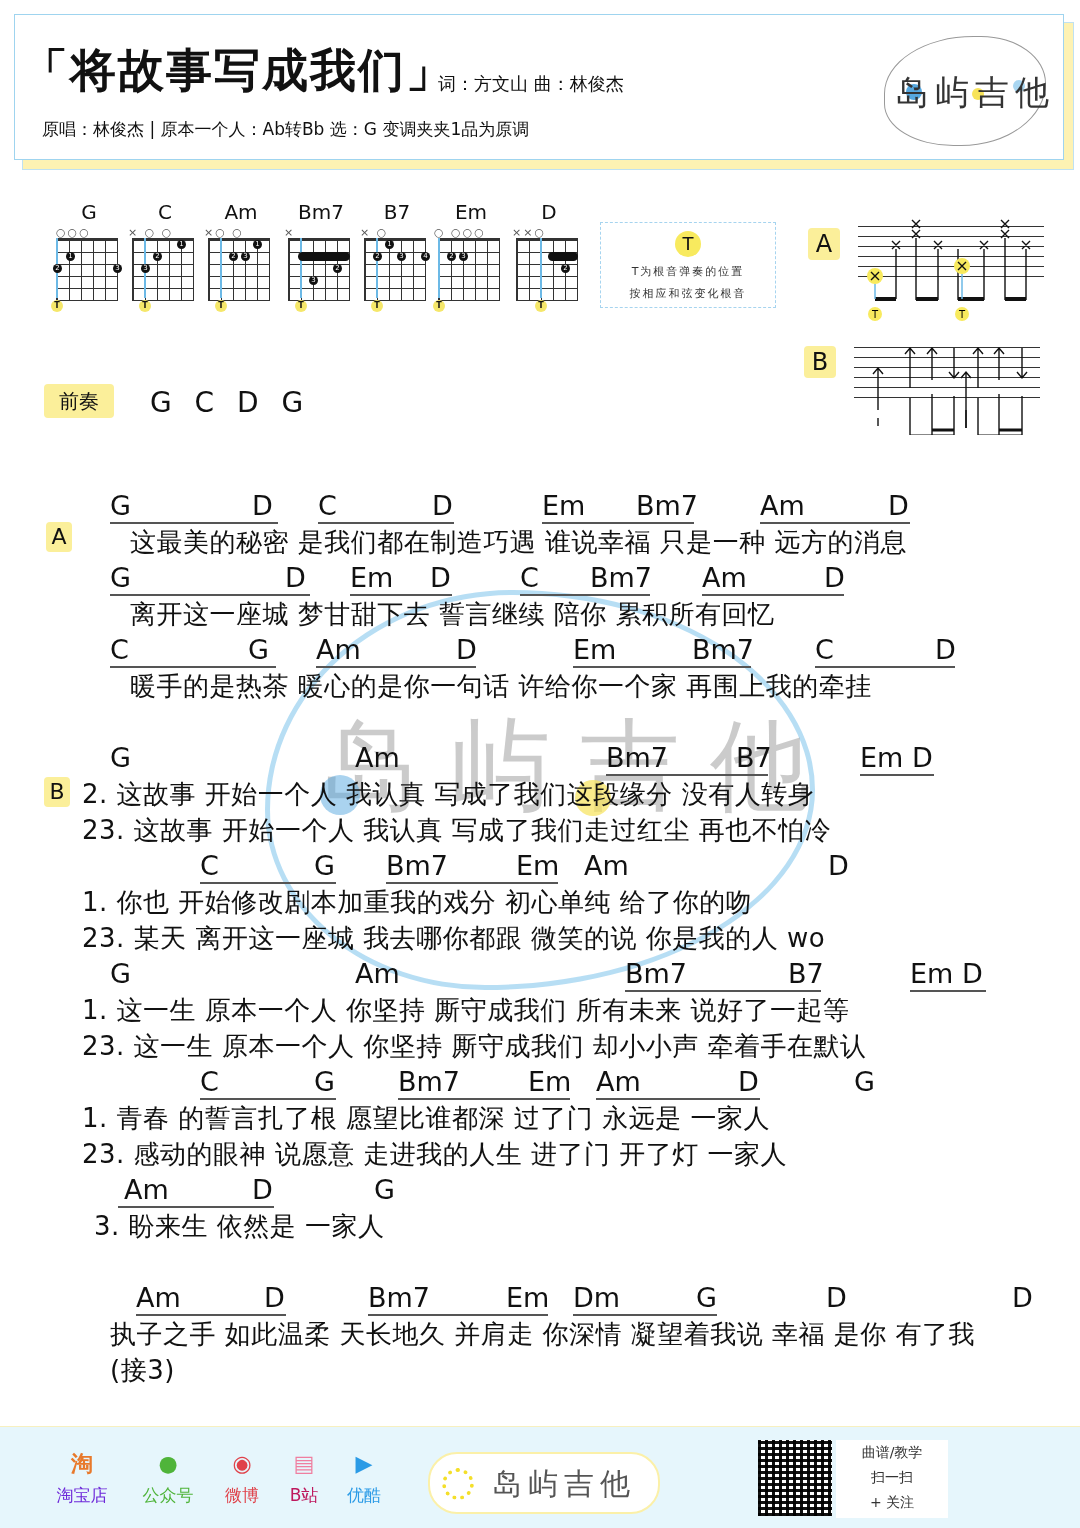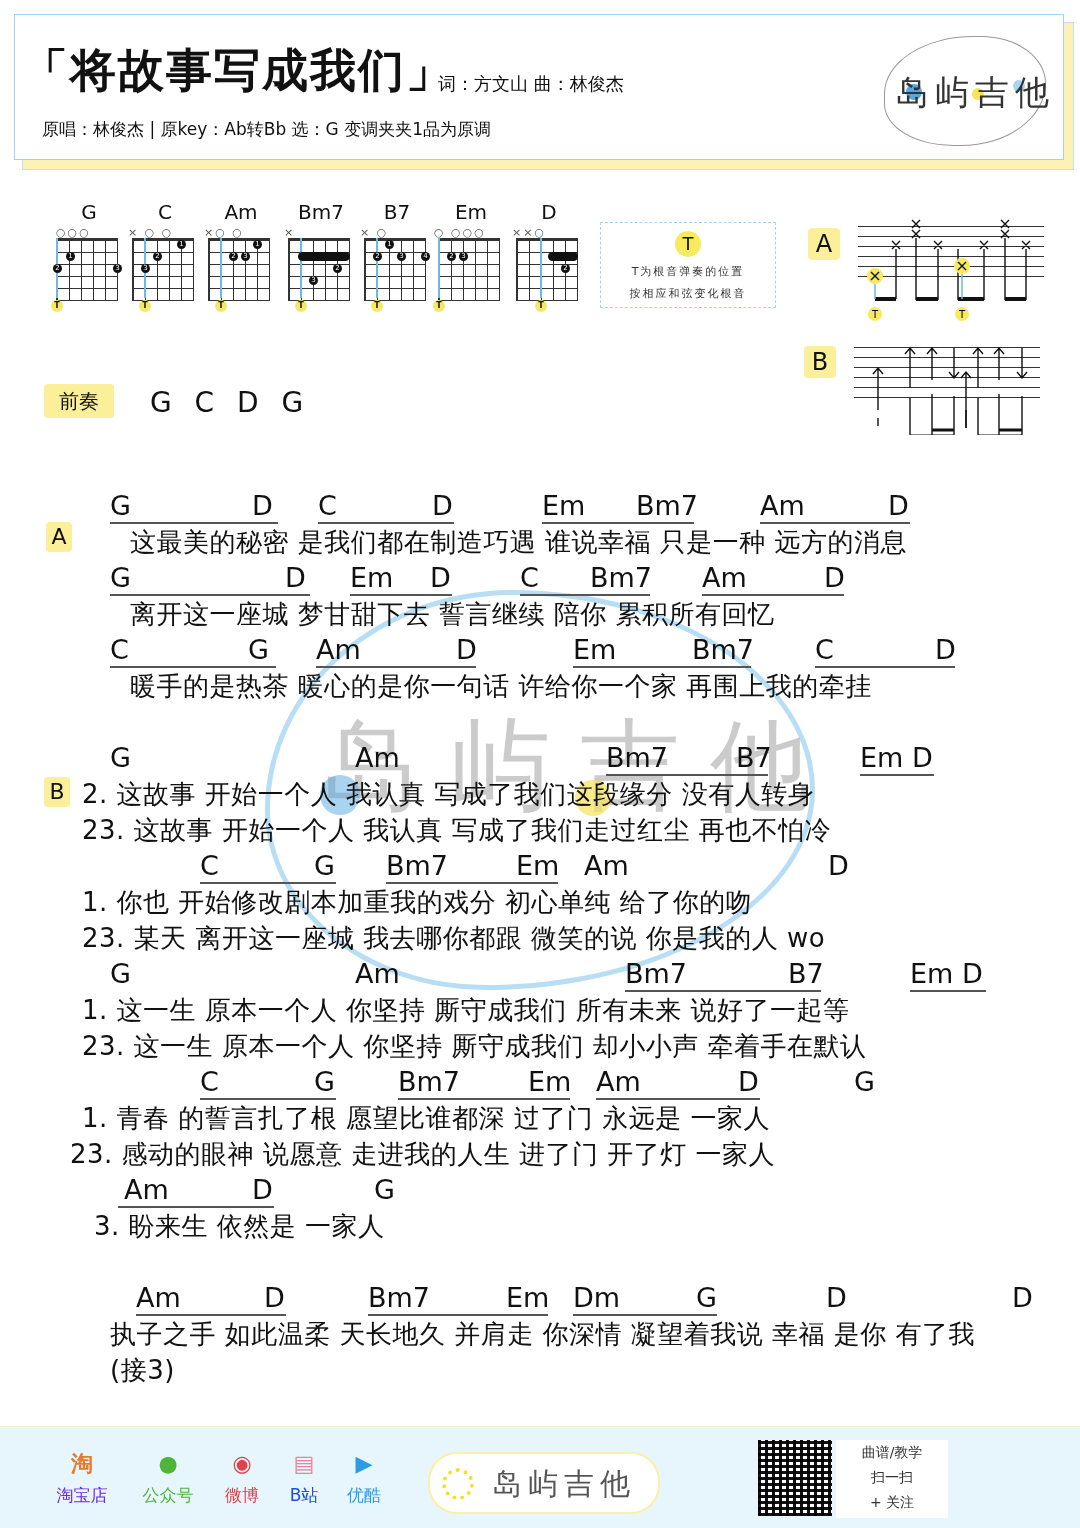--- a/index.html
+++ b/index.html
@@ -71,21 +71,21 @@
     background-blend-mode:multiply; }
   .qr-box { left:836px; top:1440px; width:112px; height:78px; background:#fff; text-align:center; font-size:14px; line-height:25px; color:#333; }
 </style>
 </head>
 <body>
 
 <div class="abs header-shadow"></div>
 <div class="abs header-card"></div>
 <div class="abs title">「将故事写成我们」</div>
 <div class="abs credits">词：方文山  曲：林俊杰</div>
-<div class="abs subinfo">原唱：林俊杰 | 原key：Ab转Bb  选：G   变调夹夹1品为原调</div>
+<div class="abs subinfo">原唱：林俊杰 | 原本一个人：Ab转Bb  选：G   变调夹夹1品为原调</div>
 <div class="abs logo-blob"></div>
 <div class="abs">
   <span class="dot" style="left:906px;top:84px;width:16px;height:16px;background:#56a8e0;"></span>
   <span class="dot" style="left:972px;top:88px;width:12px;height:12px;background:#f7e35a;"></span>
   <span class="dot" style="left:1013px;top:80px;width:12px;height:12px;background:#a9d6f1;"></span>
 </div>
 <div class="abs logo-text">岛屿吉他</div>
 
 <div class="chord" style="left:56px">
   <div class="chord-name">G</div>
@@ -322,21 +322,21 @@
   <span class="ul" style="left:200px;width:136px"></span>
   <span class="ch" style="left:398px">Bm7</span>
     <span class="ch" style="left:528px">Em</span>
   <span class="ul" style="left:398px;width:172px"></span>
   <span class="ch" style="left:596px">Am</span>
     <span class="ch" style="left:738px">D</span>
   <span class="ul" style="left:596px;width:164px"></span>
   <span class="ch" style="left:854px">G</span>
 </div>
 <div class="lyr" style="left:82px;top:1101px">1.   青春 的誓言扎了根 愿望比谁都深     过了门 永远是 一家人</div>
-<div class="lyr" style="left:70px;top:1137px">23. 感动的眼神 说愿意 走进我的人生     进了门 开了灯 一家人</div>
+<div class="lyr" style="left:82px;top:1137px">23. 感动的眼神 说愿意 走进我的人生     进了门 开了灯 一家人</div>
 
 <div class="chord-row" style="left:0;top:1174px;width:1080px">
   <span class="ch" style="left:124px">Am</span>
     <span class="ch" style="left:252px">D</span>
   <span class="ul" style="left:118px;width:156px"></span>
   <span class="ch" style="left:374px">G</span>
 </div>
 <div class="lyr" style="left:94px;top:1209px">3. 盼来生 依然是 一家人</div>
 
 <div class="chord-row" style="left:0;top:1282px;width:1080px">
@@ -364,21 +364,21 @@
 <div class="soc" style="left:138px">
   <div class="soc-icon" style="color:#4fb43a">●</div>
   <div class="soc-label" style="color:#4fb43a">公众号</div>
 </div>
 <div class="soc" style="left:212px">
   <div class="soc-icon" style="color:#e0424a">◉</div>
   <div class="soc-label" style="color:#e0424a">微博</div>
 </div>
 <div class="soc" style="left:274px">
   <div class="soc-icon" style="color:#ef7fa0">▤</div>
-  <div class="soc-label" style="color:#1d4ed8">B站</div>
+  <div class="soc-label" style="color:#be185d">B站</div>
 </div>
 <div class="soc" style="left:334px">
   <div class="soc-icon" style="color:#2b9be6">▶</div>
   <div class="soc-label" style="color:#2b9be6">优酷</div>
 </div>
 
 <div class="abs search-pill">
   <span class="search-ring"></span>
   <span class="search-text">岛屿吉他</span>
 </div>

